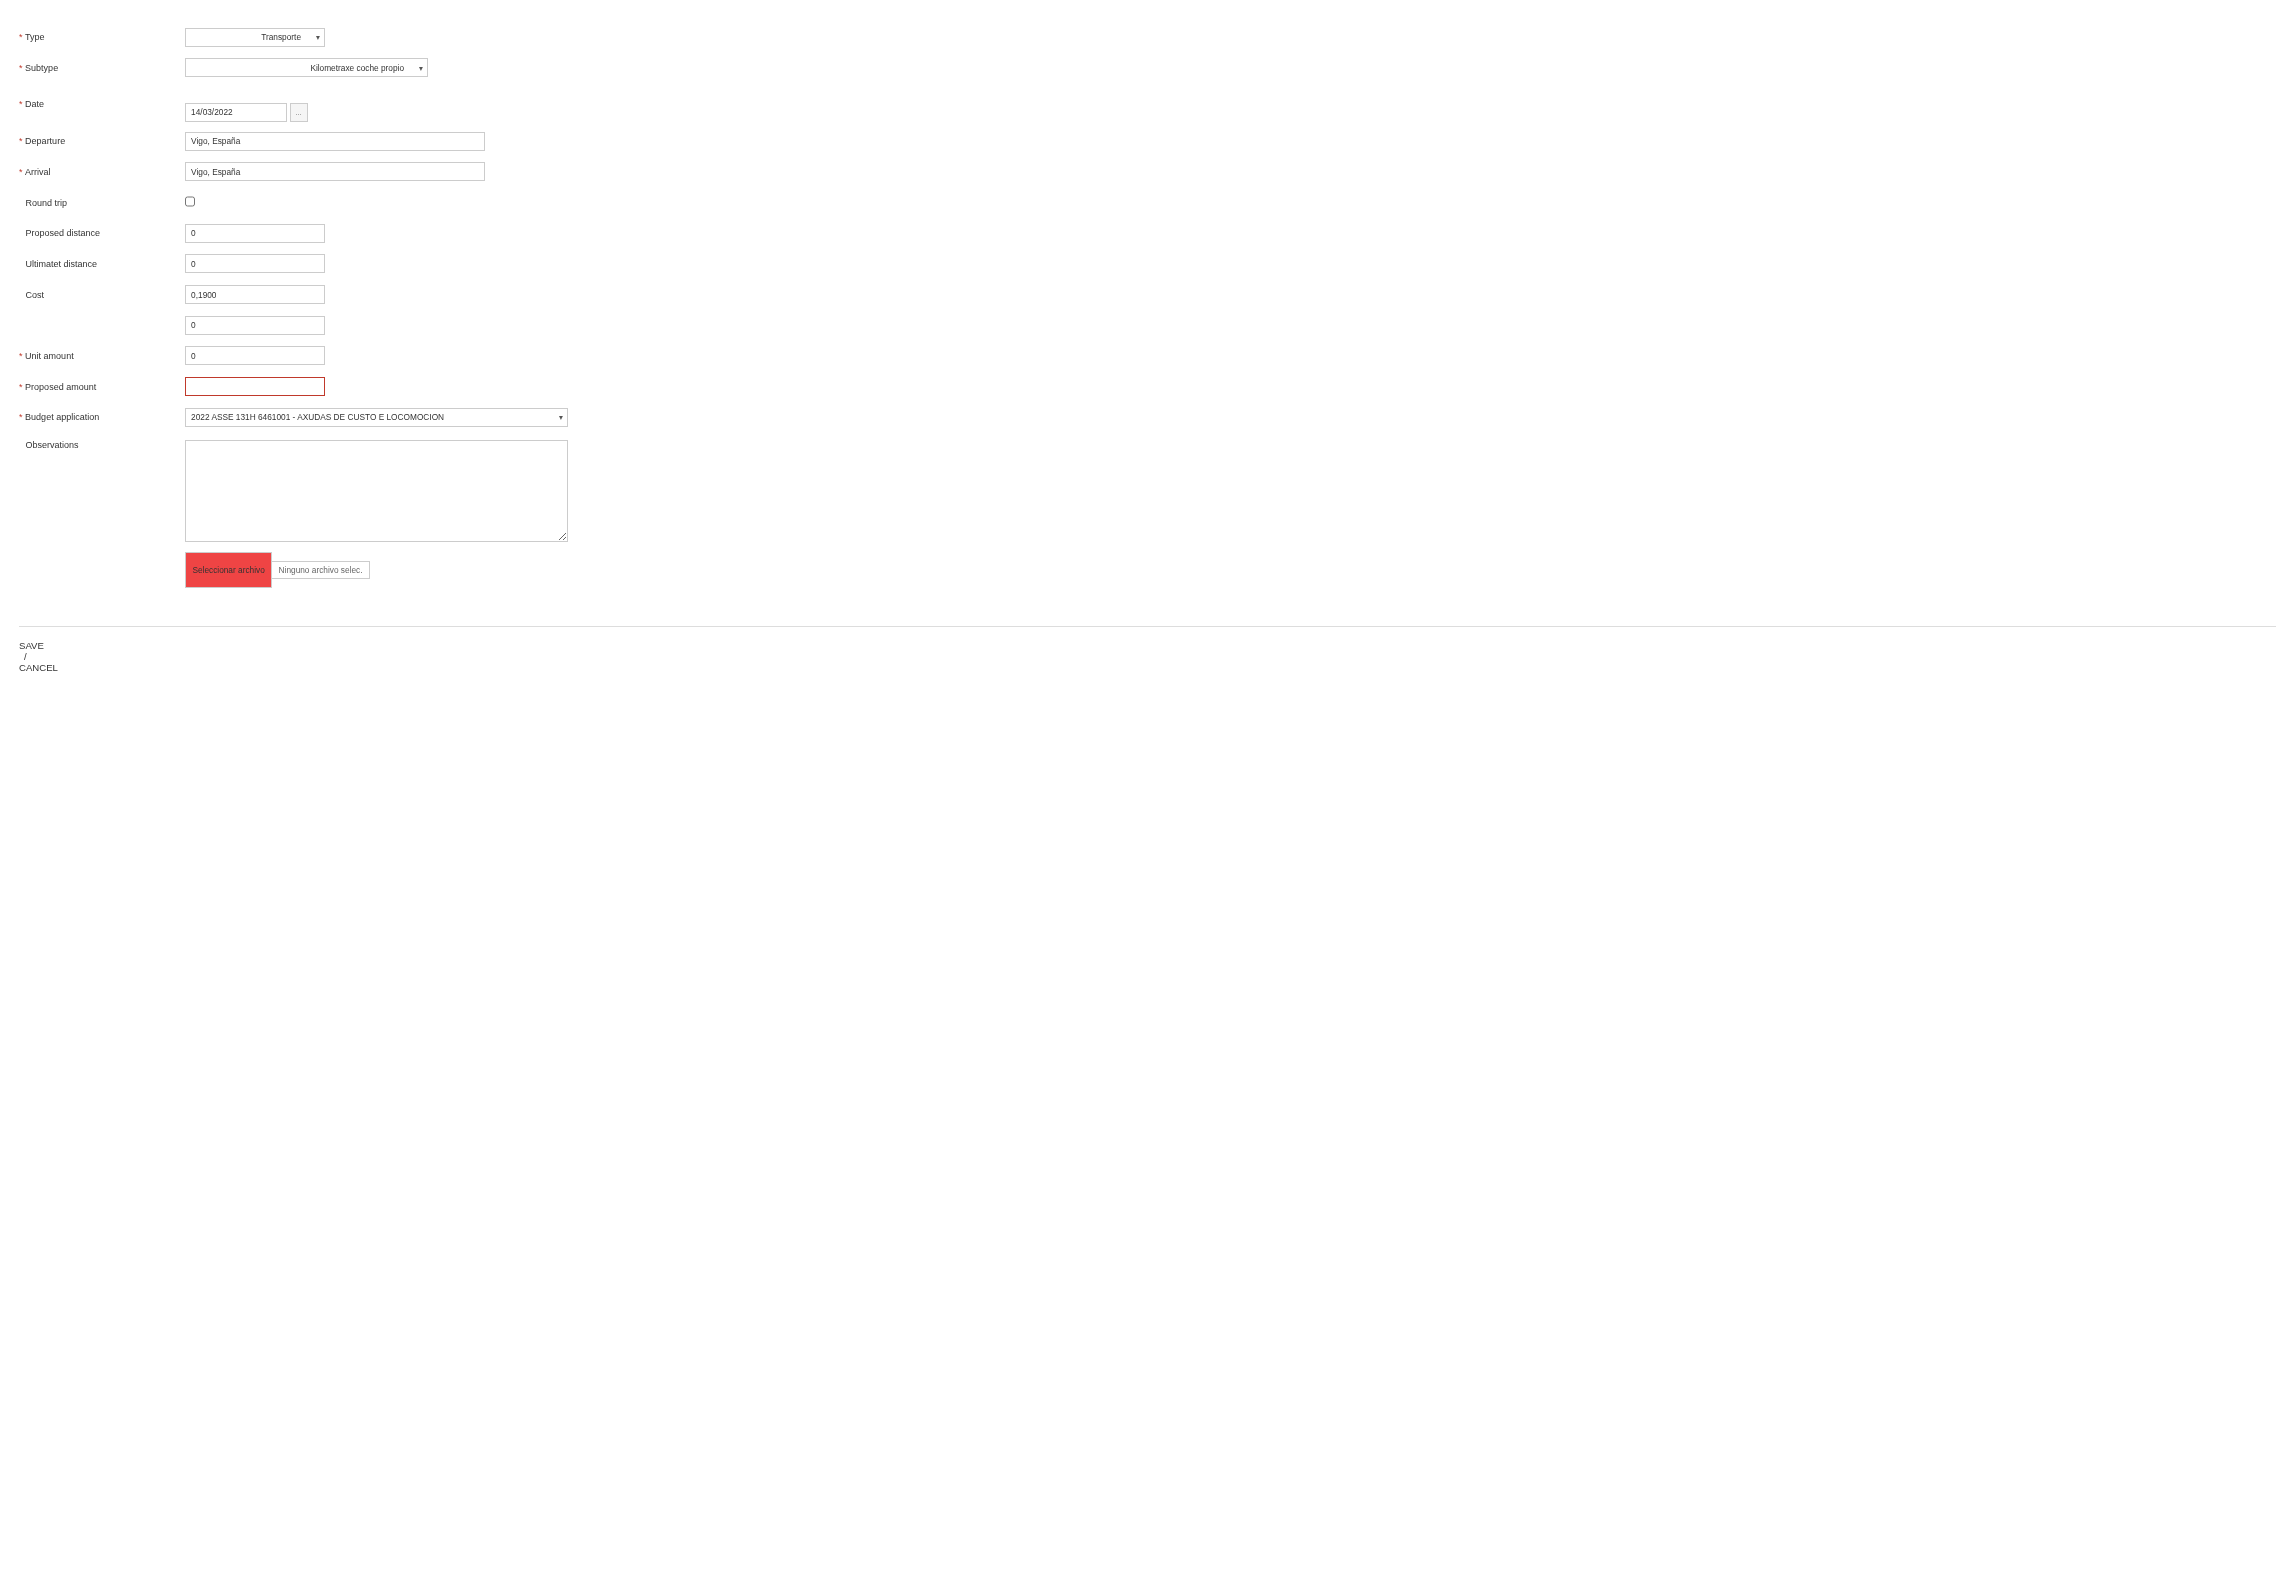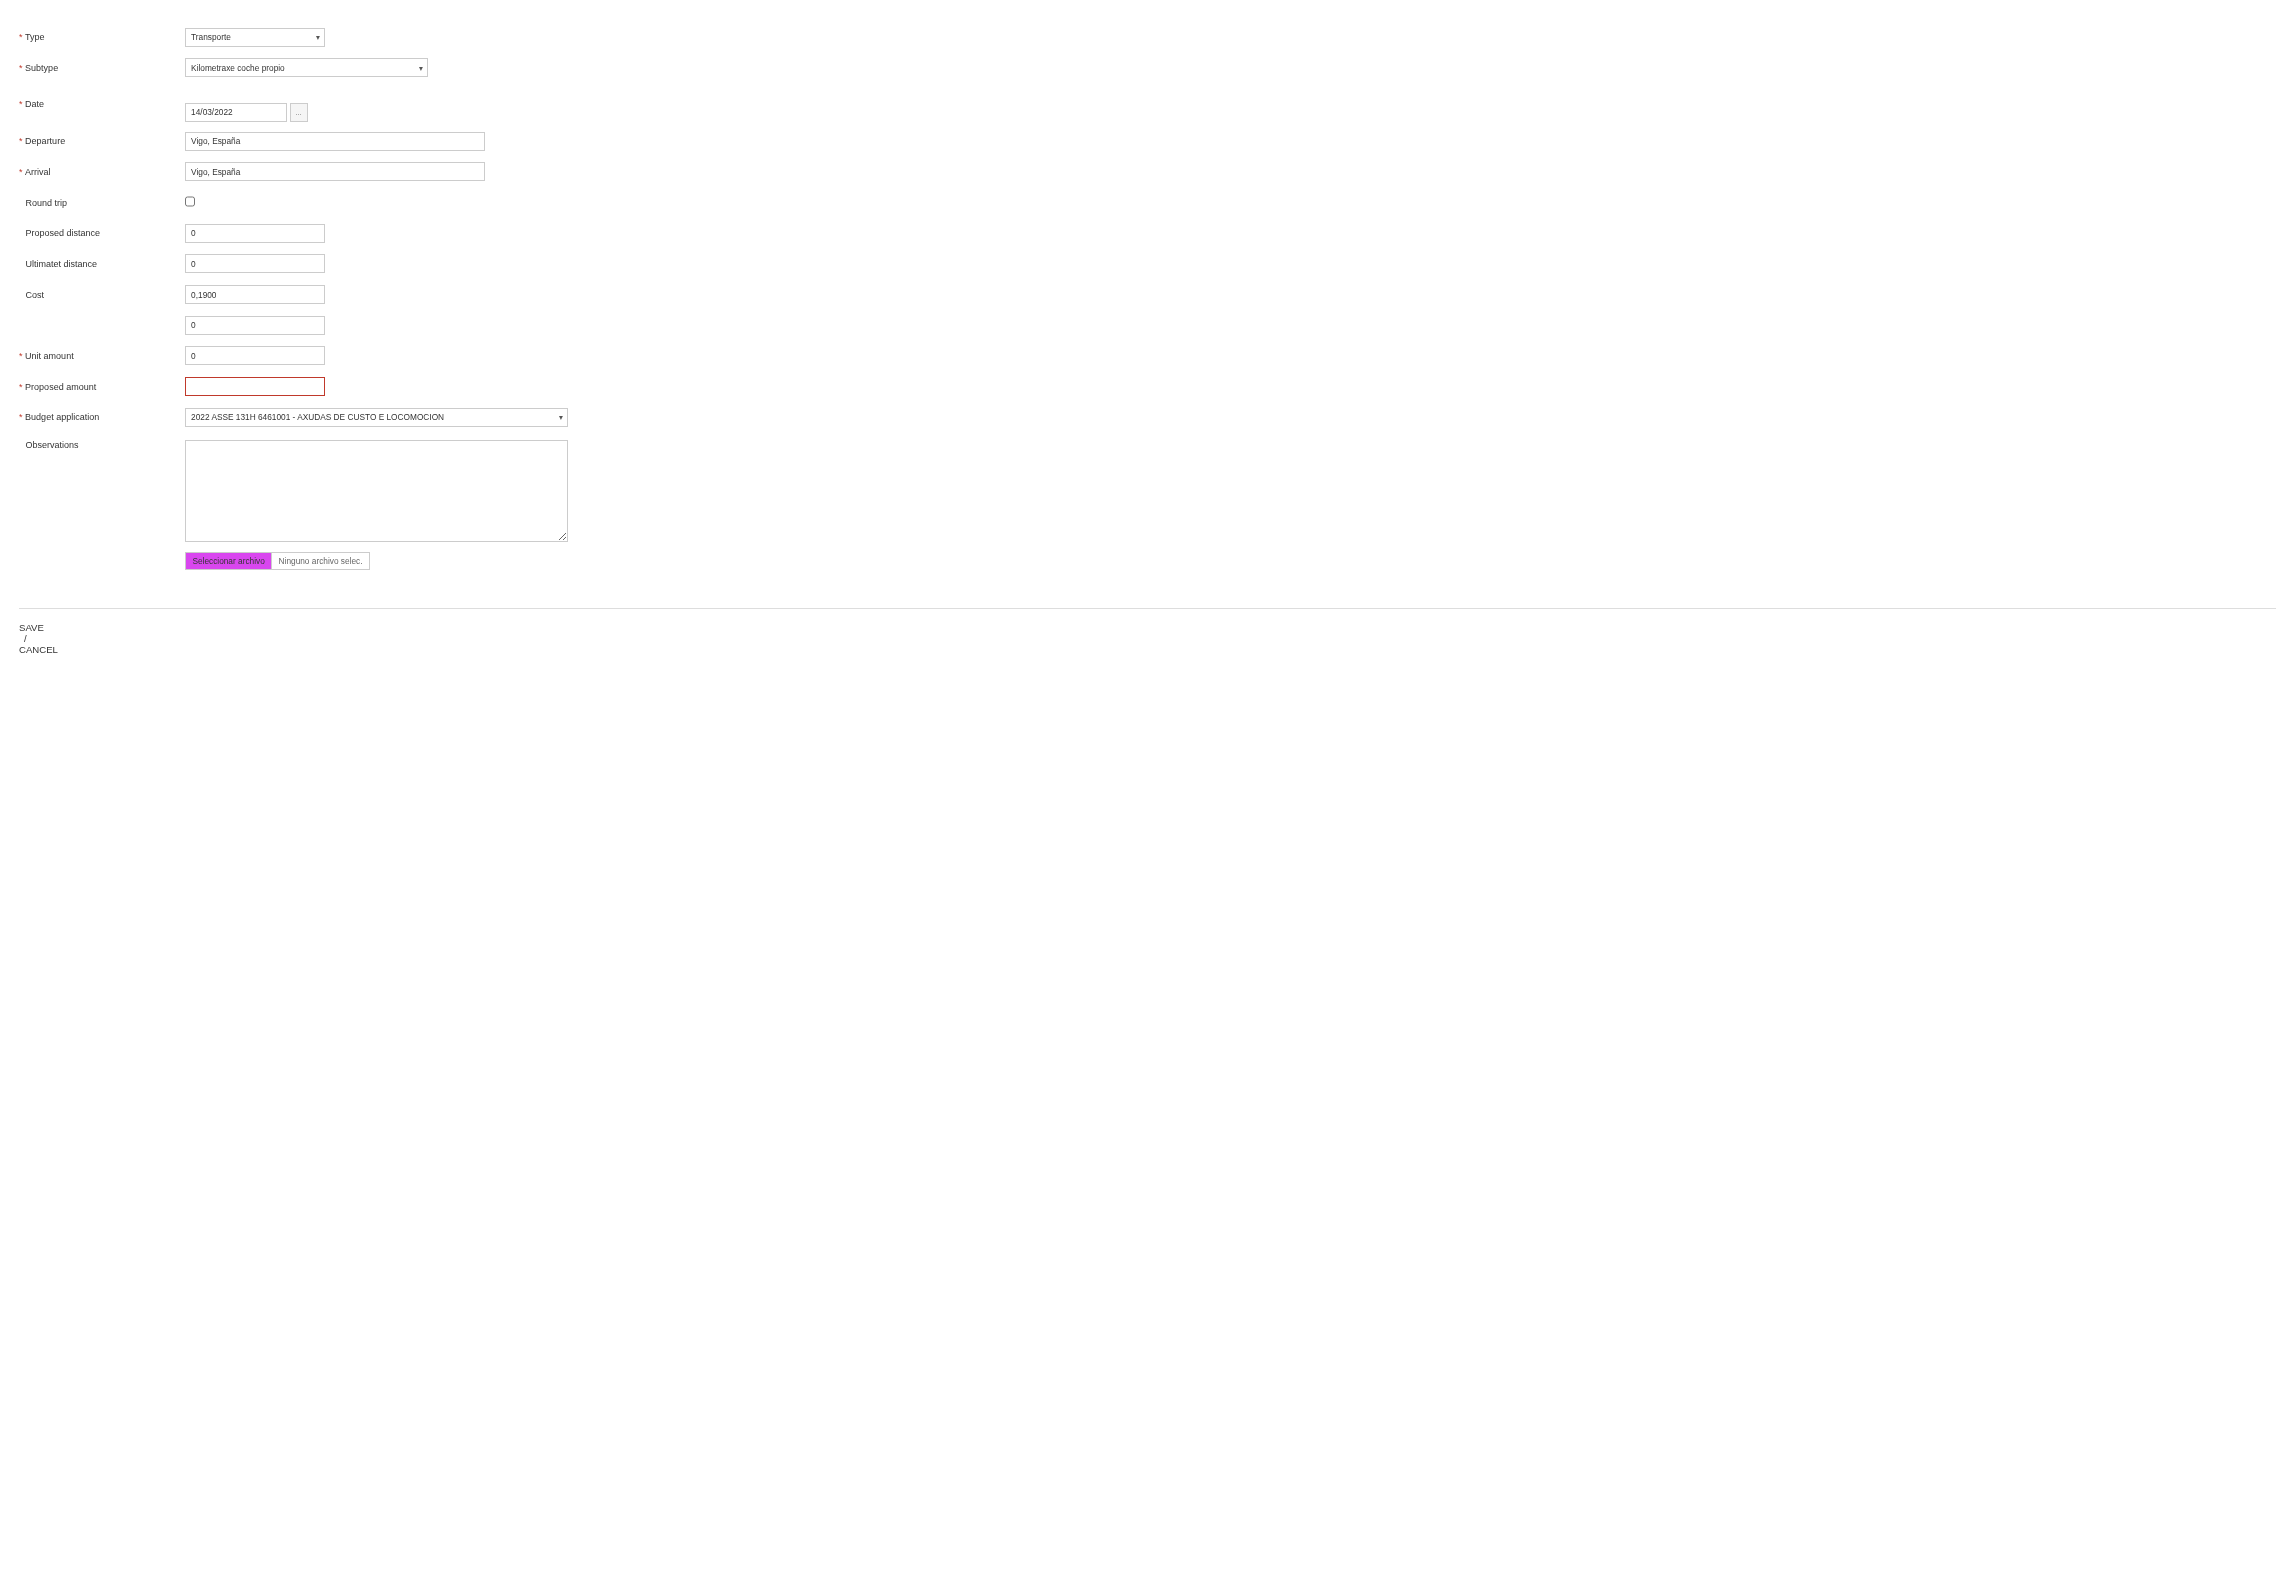--- a/index.html
+++ b/index.html
@@ -93,22 +93,23 @@
       align-items: center;
       justify-content: center;
       color: #555;
     }
 
     select.form-input {
       appearance: none;
       -webkit-appearance: none;
       background-image: none;
       cursor: pointer;
-      padding-right: 5px;
+      padding-right: 23px;
       position: relative;
+      text-align: right;
     }
 
     .select-wrapper {
       position: relative;
       display: inline-block;
     }
 
     .select-wrapper::after {
       content: '▾';
       position: absolute;
@@ -185,26 +186,26 @@
     .file-upload-row {
       display: flex;
       align-items: center;
       margin-bottom: 12.8px;
       margin-left: 166px;
       gap: 0;
     }
 
     .file-btn {
       border: 0.6px solid #ccc;
-      background: #d946ef;
+      background: #ef4444;
       padding: 2.6px 6.4px;
       font-size: 8.3px;
       cursor: pointer;
       color: #333;
-      height: 18px;
+      height: 36px;
     }
 
     .file-label {
       border: 0.6px solid #ccc;
       border-left: none;
       padding: 2.6px 6.4px;
       font-size: 8.3px;
       color: #666;
       height: 18px;
       display: flex;

